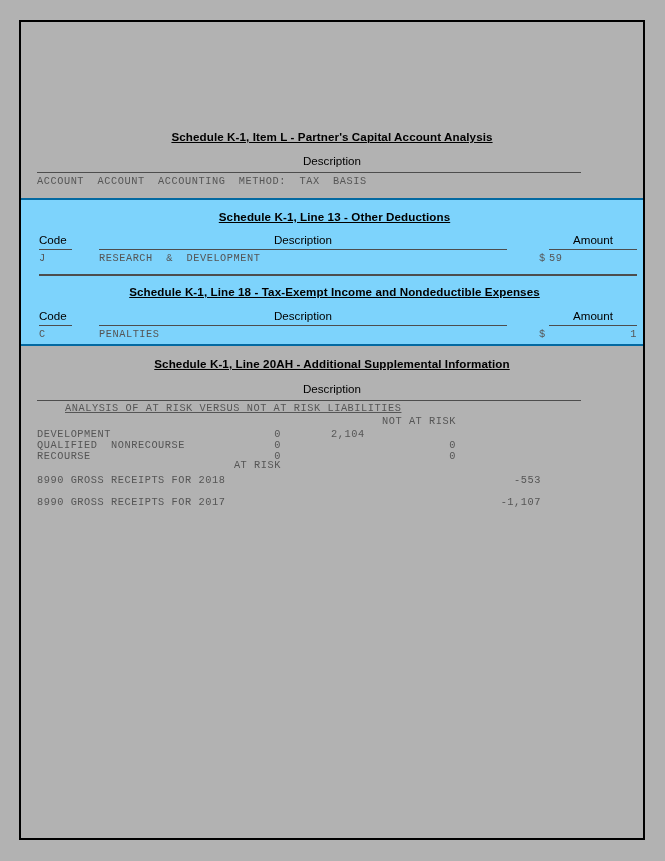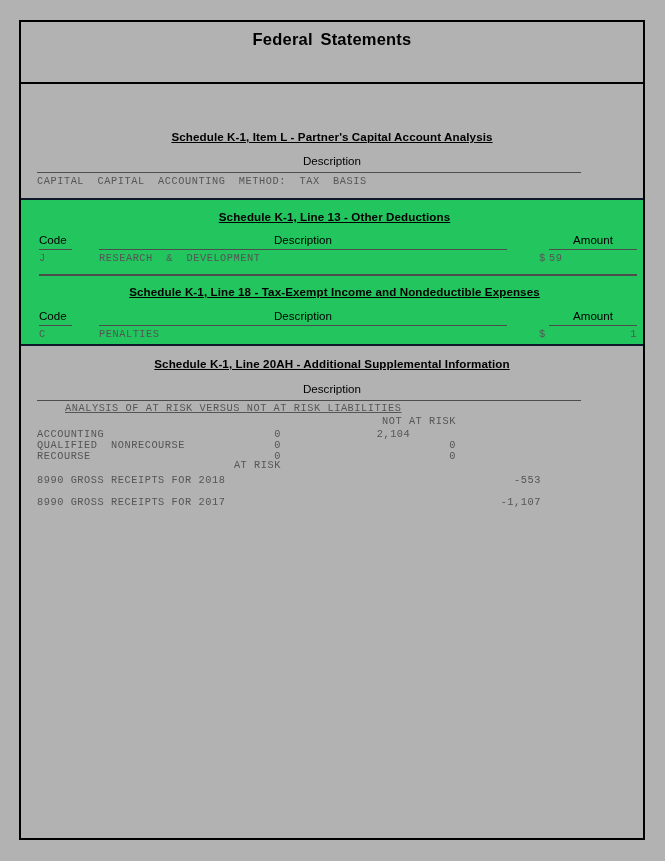--- a/index.html
+++ b/index.html
@@ -113,47 +113,44 @@
   .colhead.left { text-align: left; }
 
   
   #highlight-box {
     position: absolute;
     left: 16px;
     top: 176px;
     width: 633px;
     height: 148px;
     box-sizing: border-box;
-    border: 2px solid #0f172a;
-    background: #22c55e;
+    border: 2px solid #0369a1;
+    background: #7dd3fc;
     z-index: 5;
   }
   #highlight-inner {
     position: absolute;
     left: 0; top: 0; right: 0; bottom: 0;
   }
 </style>
 </head>
 <body>
 
 <div id="page-frame">
 
-  <div id="header-band">
-    <div id="doc-title">Federal  Statements</div>
-  </div>
 
   <div id="body-region">
 
     <div class="sec-title abs" style="left:0;right:0;top:44px;">Schedule K-1, Item L - Partner's Capital Account Analysis</div>
 
     <div class="desc-label abs" style="left:0;right:0;top:68px;">Description</div>
 
     <div class="rule" style="left:16px;top:86px;width:544px;"></div>
 
-    <div class="mono abs" style="left:16px;top:89px;">CAPITAL  CAPITAL  ACCOUNTING  METHOD:  TAX  BASIS</div>
+    <div class="mono abs" style="left:16px;top:89px;">ACCOUNT  ACCOUNT  ACCOUNTING  METHOD:  TAX  BASIS</div>
 
     <div id="highlight-box" style="left:-3px;top:112px;width:633px;height:148px;">
       <div id="highlight-inner">
 
         <div class="sec-title abs" style="left:0;right:0;top:10px;">Schedule K-1, Line 13 - Other Deductions</div>
 
         <div class="colhead left" style="left:19px;top:33px;width:42px;">Code</div>
         <div class="rule" style="left:19px;top:49px;width:33px;"></div>
 
         <div class="colhead" style="left:79px;top:33px;width:408px;">Description</div>
@@ -192,23 +189,23 @@
 
     <div class="desc-label abs" style="left:0;right:0;top:296px;">Description</div>
 
     <div class="rule" style="left:16px;top:314px;width:544px;"></div>
 
     <div class="mono abs" style="left:44px;top:316px;text-decoration:underline;">ANALYSIS OF AT RISK VERSUS NOT AT RISK LIABILITIES</div>
 
     <div class="mono abs" style="left:150px;top:329px;width:110px;text-align:right;margin-top:44px;">AT RISK</div>
     <div class="mono abs" style="left:310px;top:329px;width:125px;text-align:right;">NOT AT RISK</div>
 
-    <div class="mono abs" style="left:16px;top:342px;">ACCOUNTING</div>
+    <div class="mono abs" style="left:16px;top:342px;">DEVELOPMENT</div>
     <div class="mono abs" style="left:150px;top:342px;width:110px;text-align:right;">0</div>
-    <div class="mono abs" style="left:310px;top:342px;width:125px;text-align:center;">2,104</div>
+    <div class="mono abs" style="left:310px;top:342px;width:125px;text-align:left;">2,104</div>
 
     <div class="mono abs" style="left:16px;top:353px;">QUALIFIED  NONRECOURSE</div>
     <div class="mono abs" style="left:150px;top:353px;width:110px;text-align:right;">0</div>
     <div class="mono abs" style="left:310px;top:353px;width:125px;text-align:right;">0</div>
 
     <div class="mono abs" style="left:16px;top:364px;">RECOURSE</div>
     <div class="mono abs" style="left:150px;top:364px;width:110px;text-align:right;">0</div>
     <div class="mono abs" style="left:310px;top:364px;width:125px;text-align:right;">0</div>
 
     <div class="mono abs" style="left:16px;top:388px;">8990 GROSS RECEIPTS FOR 2018</div>

